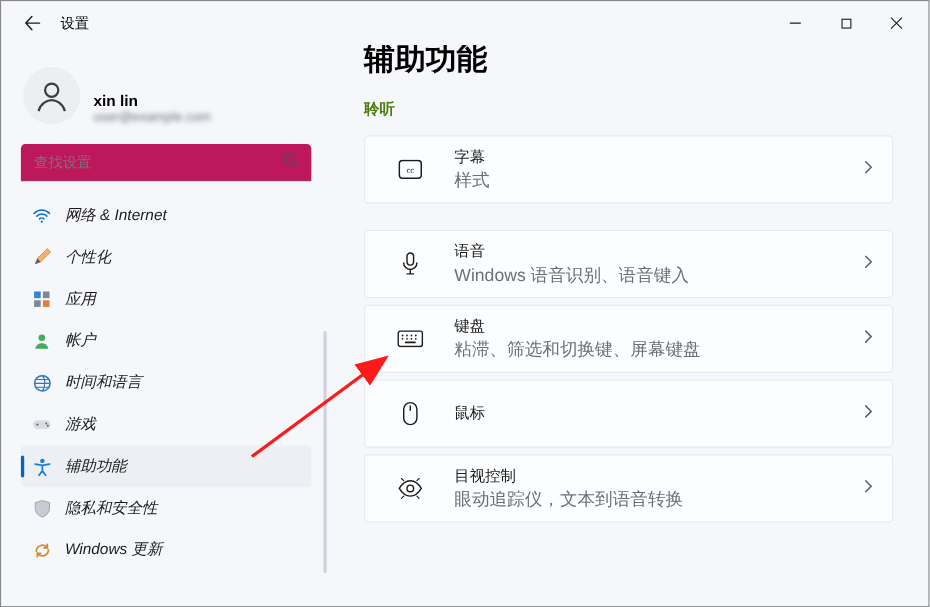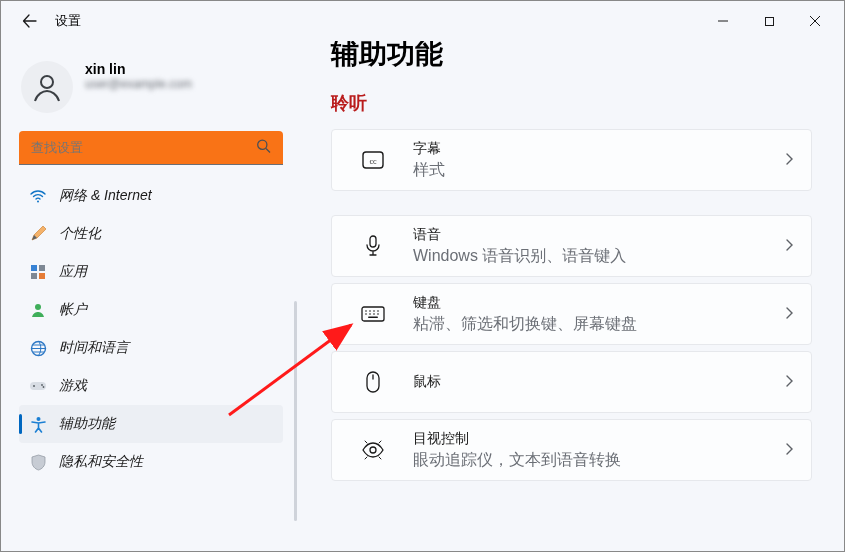--- a/index.html
+++ b/index.html
@@ -12,40 +12,40 @@
   .titlebar .title { font-size: 13px; margin-left: 8px; }
   .titlebar .spacer { flex: 1; }
   .winbtn { width: 46px; height: 30px; display:flex; align-items:center; justify-content:center; }
 
   
   .container { display: flex; height: calc(100% - 40px); }
   .sidebar { width: 300px; padding: 0 18px 12px 18px; overflow: hidden; position: relative; }
   .content { flex: 1; padding: 0 28px 0 10px; overflow: hidden; position: relative; }
 
   
-  .user { display: flex; align-items: flex-start; gap: 12px; padding: 20px 2px 18px 2px; }
+  .user { display: flex; align-items: flex-end; gap: 12px; padding: 20px 2px 18px 2px; }
   .avatar-circle { width: 52px; height: 52px; border-radius: 50%; background: #eceef2; display:flex; align-items:center; justify-content:center; }
   .user-name { font-size: 14px; font-weight: 600; }
   .user-email { font-size: 12px; color: #6b6f76; filter: blur(2.5px); }
 
   
   .search { position: relative; margin-bottom: 12px; }
-  .search input { width: 100%; height: 34px; border: none; border-bottom: 1.5px solid #6a6e75; background: #f97316; padding: 0 36px 0 12px; font-size: 13px; outline: none; border-radius: 4px 4px 0 0; }
+  .search input { width: 100%; height: 34px; border: none; border-bottom: 1.5px solid #6a6e75; background: #be185d; padding: 0 36px 0 12px; font-size: 13px; outline: none; border-radius: 4px 4px 0 0; }
   .search .icon { position: absolute; right: 12px; top: 50%; transform: translateY(-50%); }
 
   
   .nav { display: flex; flex-direction: column; gap: 0; font-style: italic; }
   .nav-item { display: flex; align-items: center; gap: 12px; height: 38px; padding: 0 10px; border-radius: 4px; font-size: 14px; color: #1b1b1b; cursor: pointer; position: relative; }
   .nav-item.selected { background: #eceff4; }
   .nav-item.selected::before { content:""; position:absolute; left:0; top:9px; bottom:9px; width:3px; background:#0067c0; border-radius:2px; }
   .nav-item .nav-icon { width: 18px; height: 18px; display:flex; align-items:center; justify-content:center; }
 
   
   h1.page-title { font-size: 28px; font-weight: 600; margin: -6px 0 18px 20px; }
-  .section-label { font-size: 18px; font-weight: 600; color: #b91c1c; margin: 0 0 14px 20px; }
+  .section-label { font-size: 14px; font-weight: 600; color: #4d7c0f; margin: 0 0 14px 20px; }
   .cards { display: flex; flex-direction: column; gap: 6px; margin-left: 20px; margin-right: 4px; }
   .card { display: flex; align-items: center; gap: 18px; height: 62px; padding: 0 18px; background: #fcfdfe; border: 1px solid #e6e8ec; border-radius: 4px; cursor: pointer; }
   .card .card-icon { width: 45px; display:flex; align-items:center; justify-content:center; }
   .card .card-text { flex: 1; display:flex; flex-direction:column; }
   .card .card-title { font-size: 14px; color:#1b1b1b; }
   .card .card-sub { font-size: 16px; color: #6b6f76; margin-top: 2px; }
   .card .chev { color:#5e6167; }
 
   
   .vscroll { position: absolute; right: 4px; top: 260px; width: 3px; height: 220px; background: #cfd3da; border-radius: 2px; }
@@ -175,20 +175,29 @@
           </span>
         <span>辅助功能</span>
       </div>
       <div class="nav-item">
         <span class="nav-icon">
             <svg width="15" height="17" viewBox="0 0 15 17">
               <path d="M7.5 1L14 3v5c0 4-3 7-6.5 8C4 15 1 12 1 8V3l6.5-2z" fill="#c7ccd4" stroke="#8d949e" stroke-width="0.7"></path>
             </svg>
           </span>
         <span>隐私和安全性</span>
+      </div>
+      <div class="nav-item">
+        <span class="nav-icon">
+            <svg width="17" height="17" viewBox="0 0 17 17">
+              <path d="M3 9a5.5 5.5 0 0 1 10-3M14 8a5.5 5.5 0 0 1-10 3" stroke="#d68a2e" stroke-width="1.6" fill="none" stroke-linecap="round"></path>
+              <path d="M13 3v3h-3M4 14v-3h3" stroke="#d68a2e" stroke-width="1.6" fill="none" stroke-linecap="round"></path>
+            </svg>
+          </span>
+        <span>Windows 更新</span>
       </div>
     </div>
 
     <div class="vscroll"></div>
   </div>
 
   <div class="content">
     <h1 class="page-title">辅助功能</h1>
 
     <div class="section-label">聆听</div>

